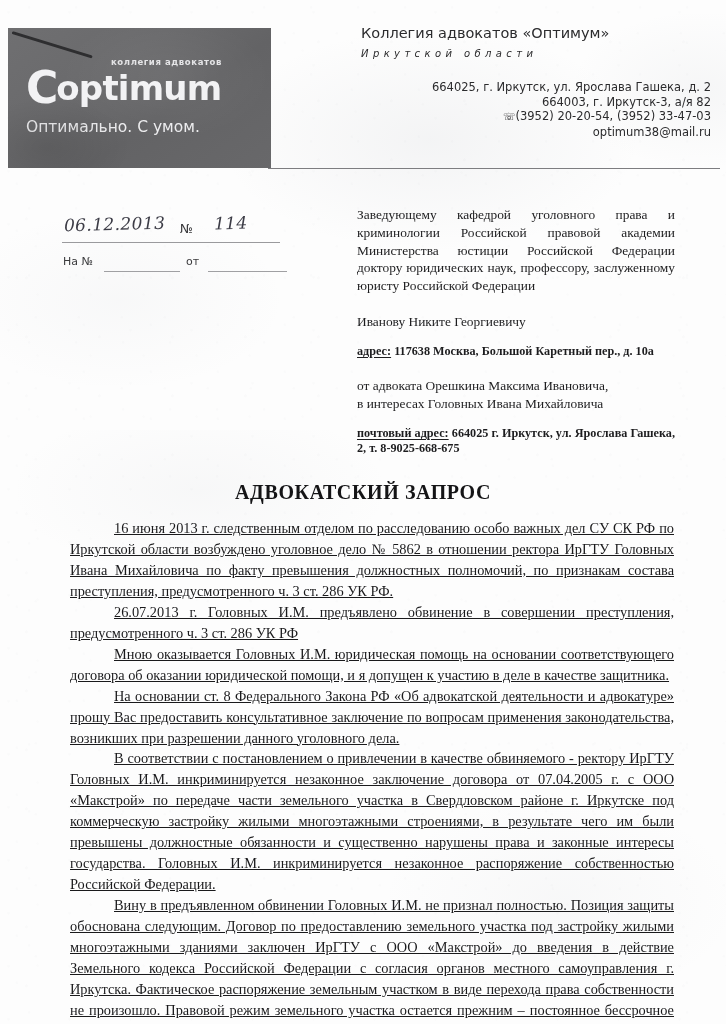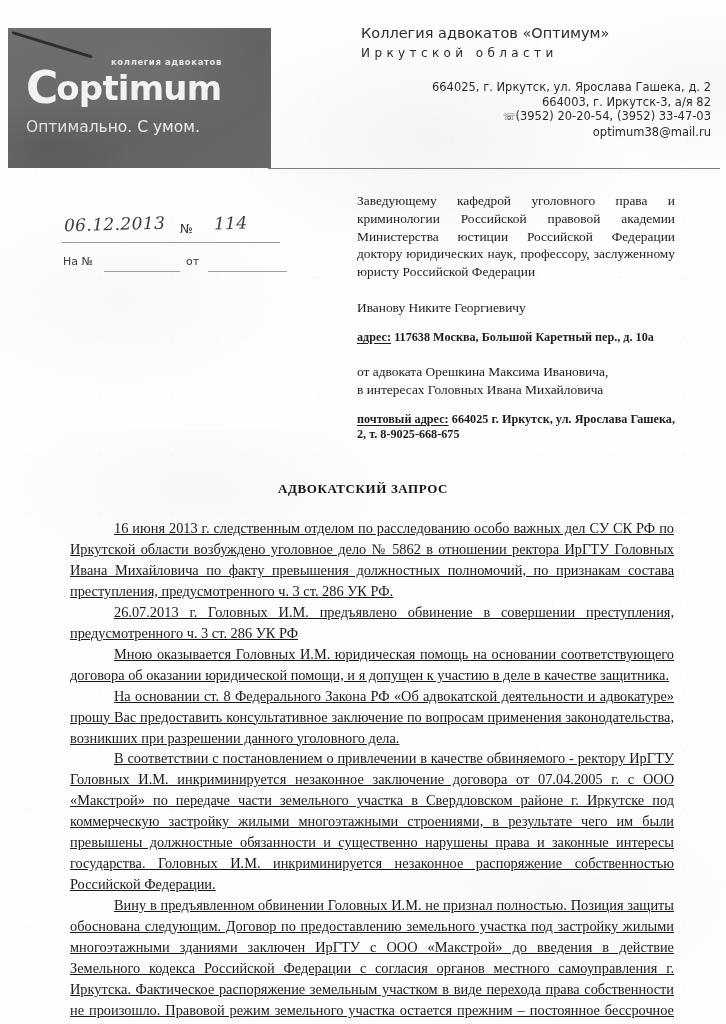--- a/index.html
+++ b/index.html
@@ -145,24 +145,25 @@
     width: 350px;
     font-family: "DejaVu Sans", "Liberation Sans", sans-serif;
     color: #2b2b2d;
   }
   .org-line1 {
     font-size: 14.5px;
     line-height: 19px;
     white-space: nowrap;
   }
   .org-line2 {
-    font-size: 12px;
+    font-size: 10px;
     line-height: 21px;
     letter-spacing: 4.4px;
     white-space: nowrap;
+    font-style: italic;
   }
   #contact-block {
     position: absolute;
     left: 361px;
     top: 80px;
     width: 350px;
     font-family: "DejaVu Sans", "Liberation Sans", sans-serif;
     font-size: 11.5px;
     line-height: 14.6px;
     color: #2b2b2d;
@@ -244,21 +245,21 @@
     position: absolute;
     left: 146px; top: 19px;
     width: 79px; height: 1px;
     background: #a0a0a3;
   }
 
   
   #addressee {
     position: absolute;
     left: 357px;
-    top: 192px;
+    top: 206px;
     width: 318px;
     font-family: "Liberation Serif", "DejaVu Serif", serif;
     font-size: 13.4px;
     line-height: 17.8px;
     color: #1d1d1f;
   }
   .addr-just {
     text-align: justify;
     text-align-last: left;
   }
@@ -278,21 +279,21 @@
 
   
   #doc-title {
     position: absolute;
     left: 0;
     top: 481px;
     width: 726px;
     text-align: center;
     font-family: "Liberation Serif", "DejaVu Serif", serif;
     font-weight: 700;
-    font-size: 13px;
+    font-size: 20px;
     letter-spacing: .6px;
     color: #141416;
   }
 
   
   #body-text {
     position: absolute;
     left: 70px;
     top: 518px;
     width: 604px;

